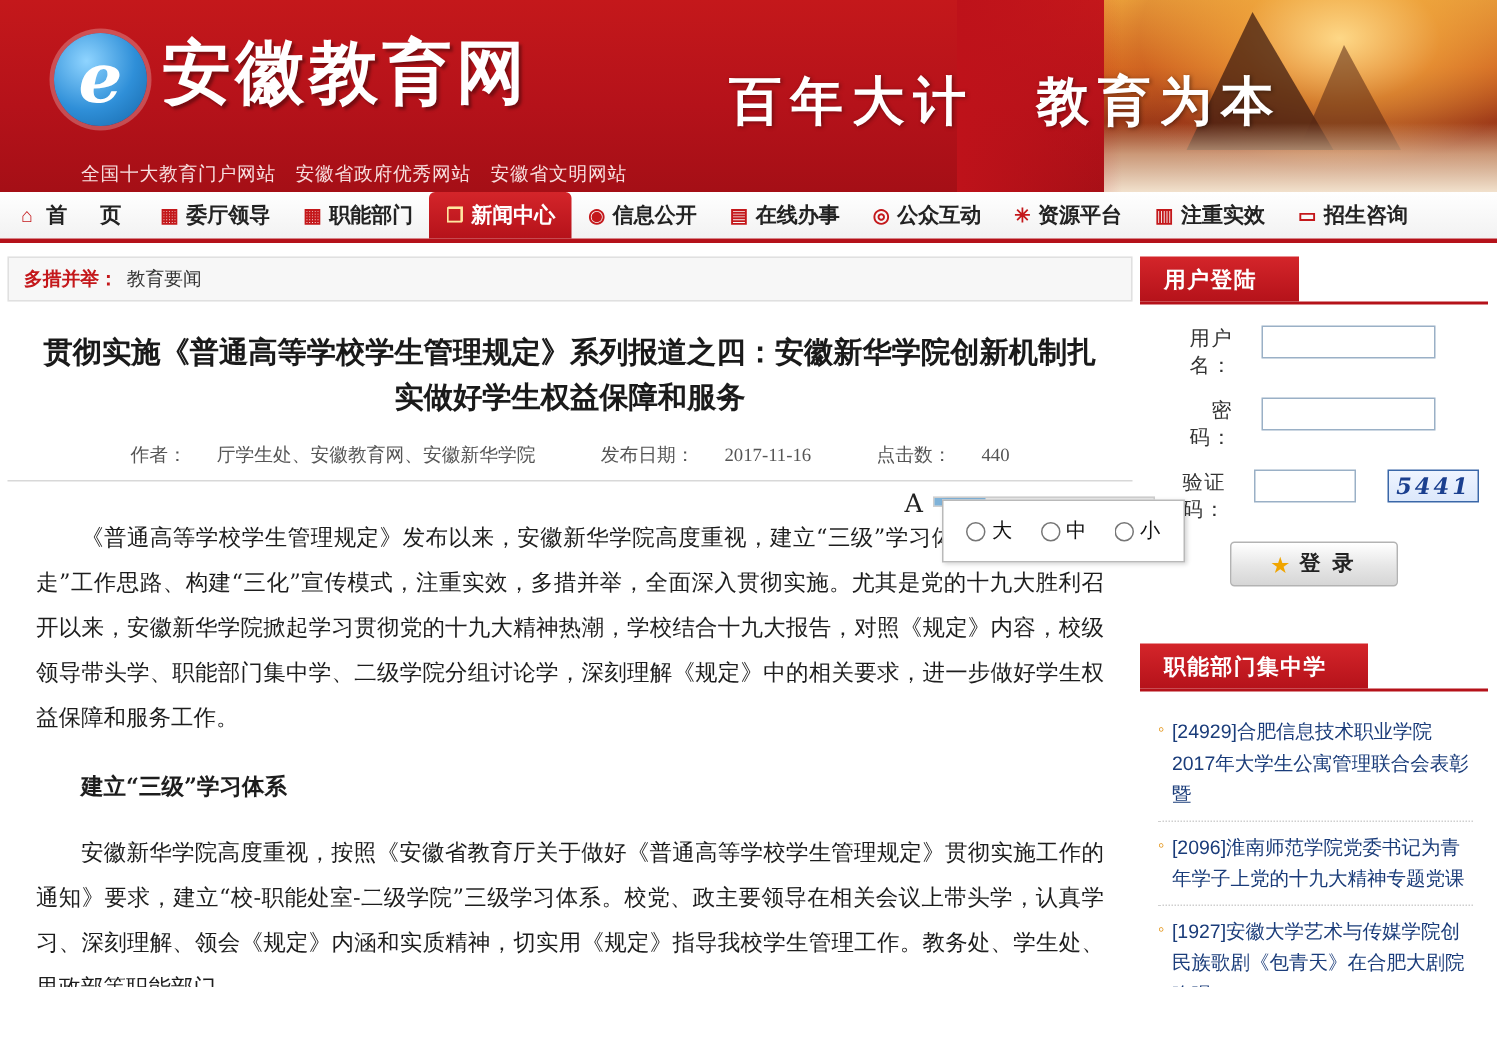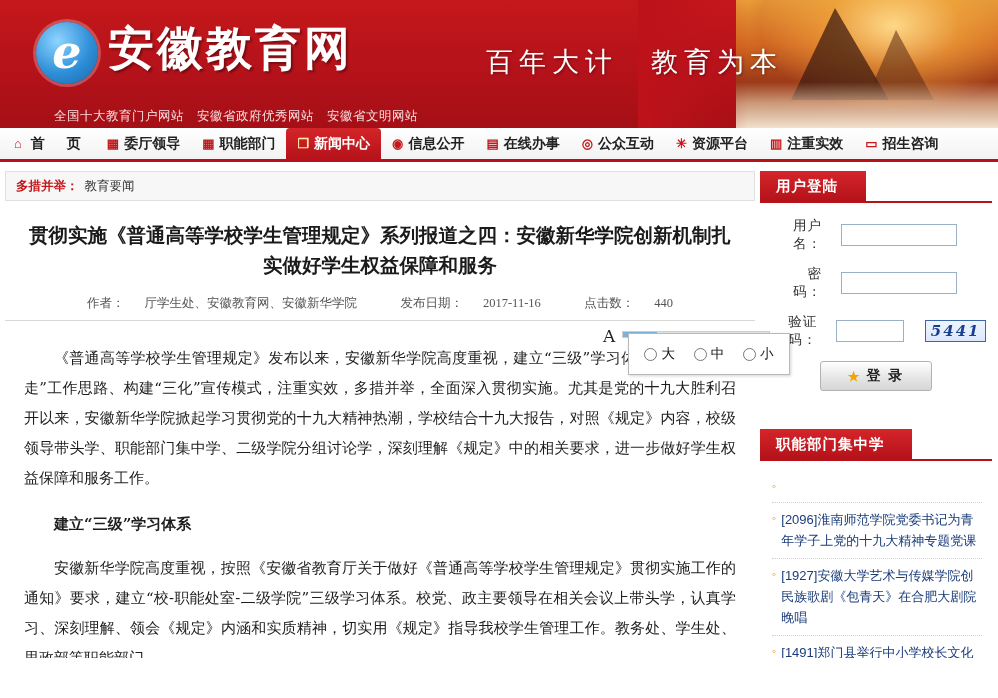--- a/index.html
+++ b/index.html
@@ -110,22 +110,22 @@
     position: absolute;
     left: 54px; top: 108px;
     font-size: 12.5px;
     color: #f7dede;
     letter-spacing: 0.5px;
   }
   .banner-slogan {
     position: absolute;
     left: 486px; top: 44px;
     font-family: "DejaVu Serif", serif;
-    font-weight: normal;
-    font-size: 27px;
+    font-weight: bold;
+    font-size: 35px;
     color: #ffffff;
     letter-spacing: 6px;
     text-shadow: 1px 1px 3px rgba(0,0,0,0.4);
   }
 
   
   .nav {
     position: relative;
     width: 998px; height: 34px;
     background: linear-gradient(180deg, #ffffff 0%, #f2f2f2 100%);
@@ -263,21 +263,20 @@
     width: 106px;
     letter-spacing: 1px;
   }
   .panel-head.wide { width: 152px; }
   .panel-body {
     border-top: 2px solid #b5121a;
     padding: 14px 6px 10px 6px;
   }
   .login-row {
     display: flex;
-    align-items: center;
     margin-bottom: 12px;
     font-size: 13.5px;
     color: #333;
     gap: 13px;
   }
   .login-row .lbl { width: 62px; text-align: right; padding-right: 6px; letter-spacing: 1px; }
   .login-row input.txt {
     width: 116px; height: 22px;
     border: 1px solid #9ab0c6;
     background: #ffffff;
@@ -454,20 +453,21 @@
           </div>
         </div>
       </div>
 
       <div class="panel" style="margin-top:28px;">
         <div class="panel-head wide">职能部门集中学</div>
         <div class="panel-body" style="padding-top:2px;">
           <div class="rank-list">
             <div class="rank-item">
               <span class="dot">◦</span>
+              <span class="rtext">[24929]合肥信息技术职业学院2017年大学生公寓管理联合会表彰暨</span>
             </div>
             <div class="rank-item">
               <span class="dot">◦</span>
               <span class="rtext">[2096]淮南师范学院党委书记为青年学子上党的十九大精神专题党课</span>
             </div>
             <div class="rank-item">
               <span class="dot">◦</span>
               <span class="rtext">[1927]安徽大学艺术与传媒学院创民族歌剧《包青天》在合肥大剧院晚唱</span>
             </div>
             <div class="rank-item">

